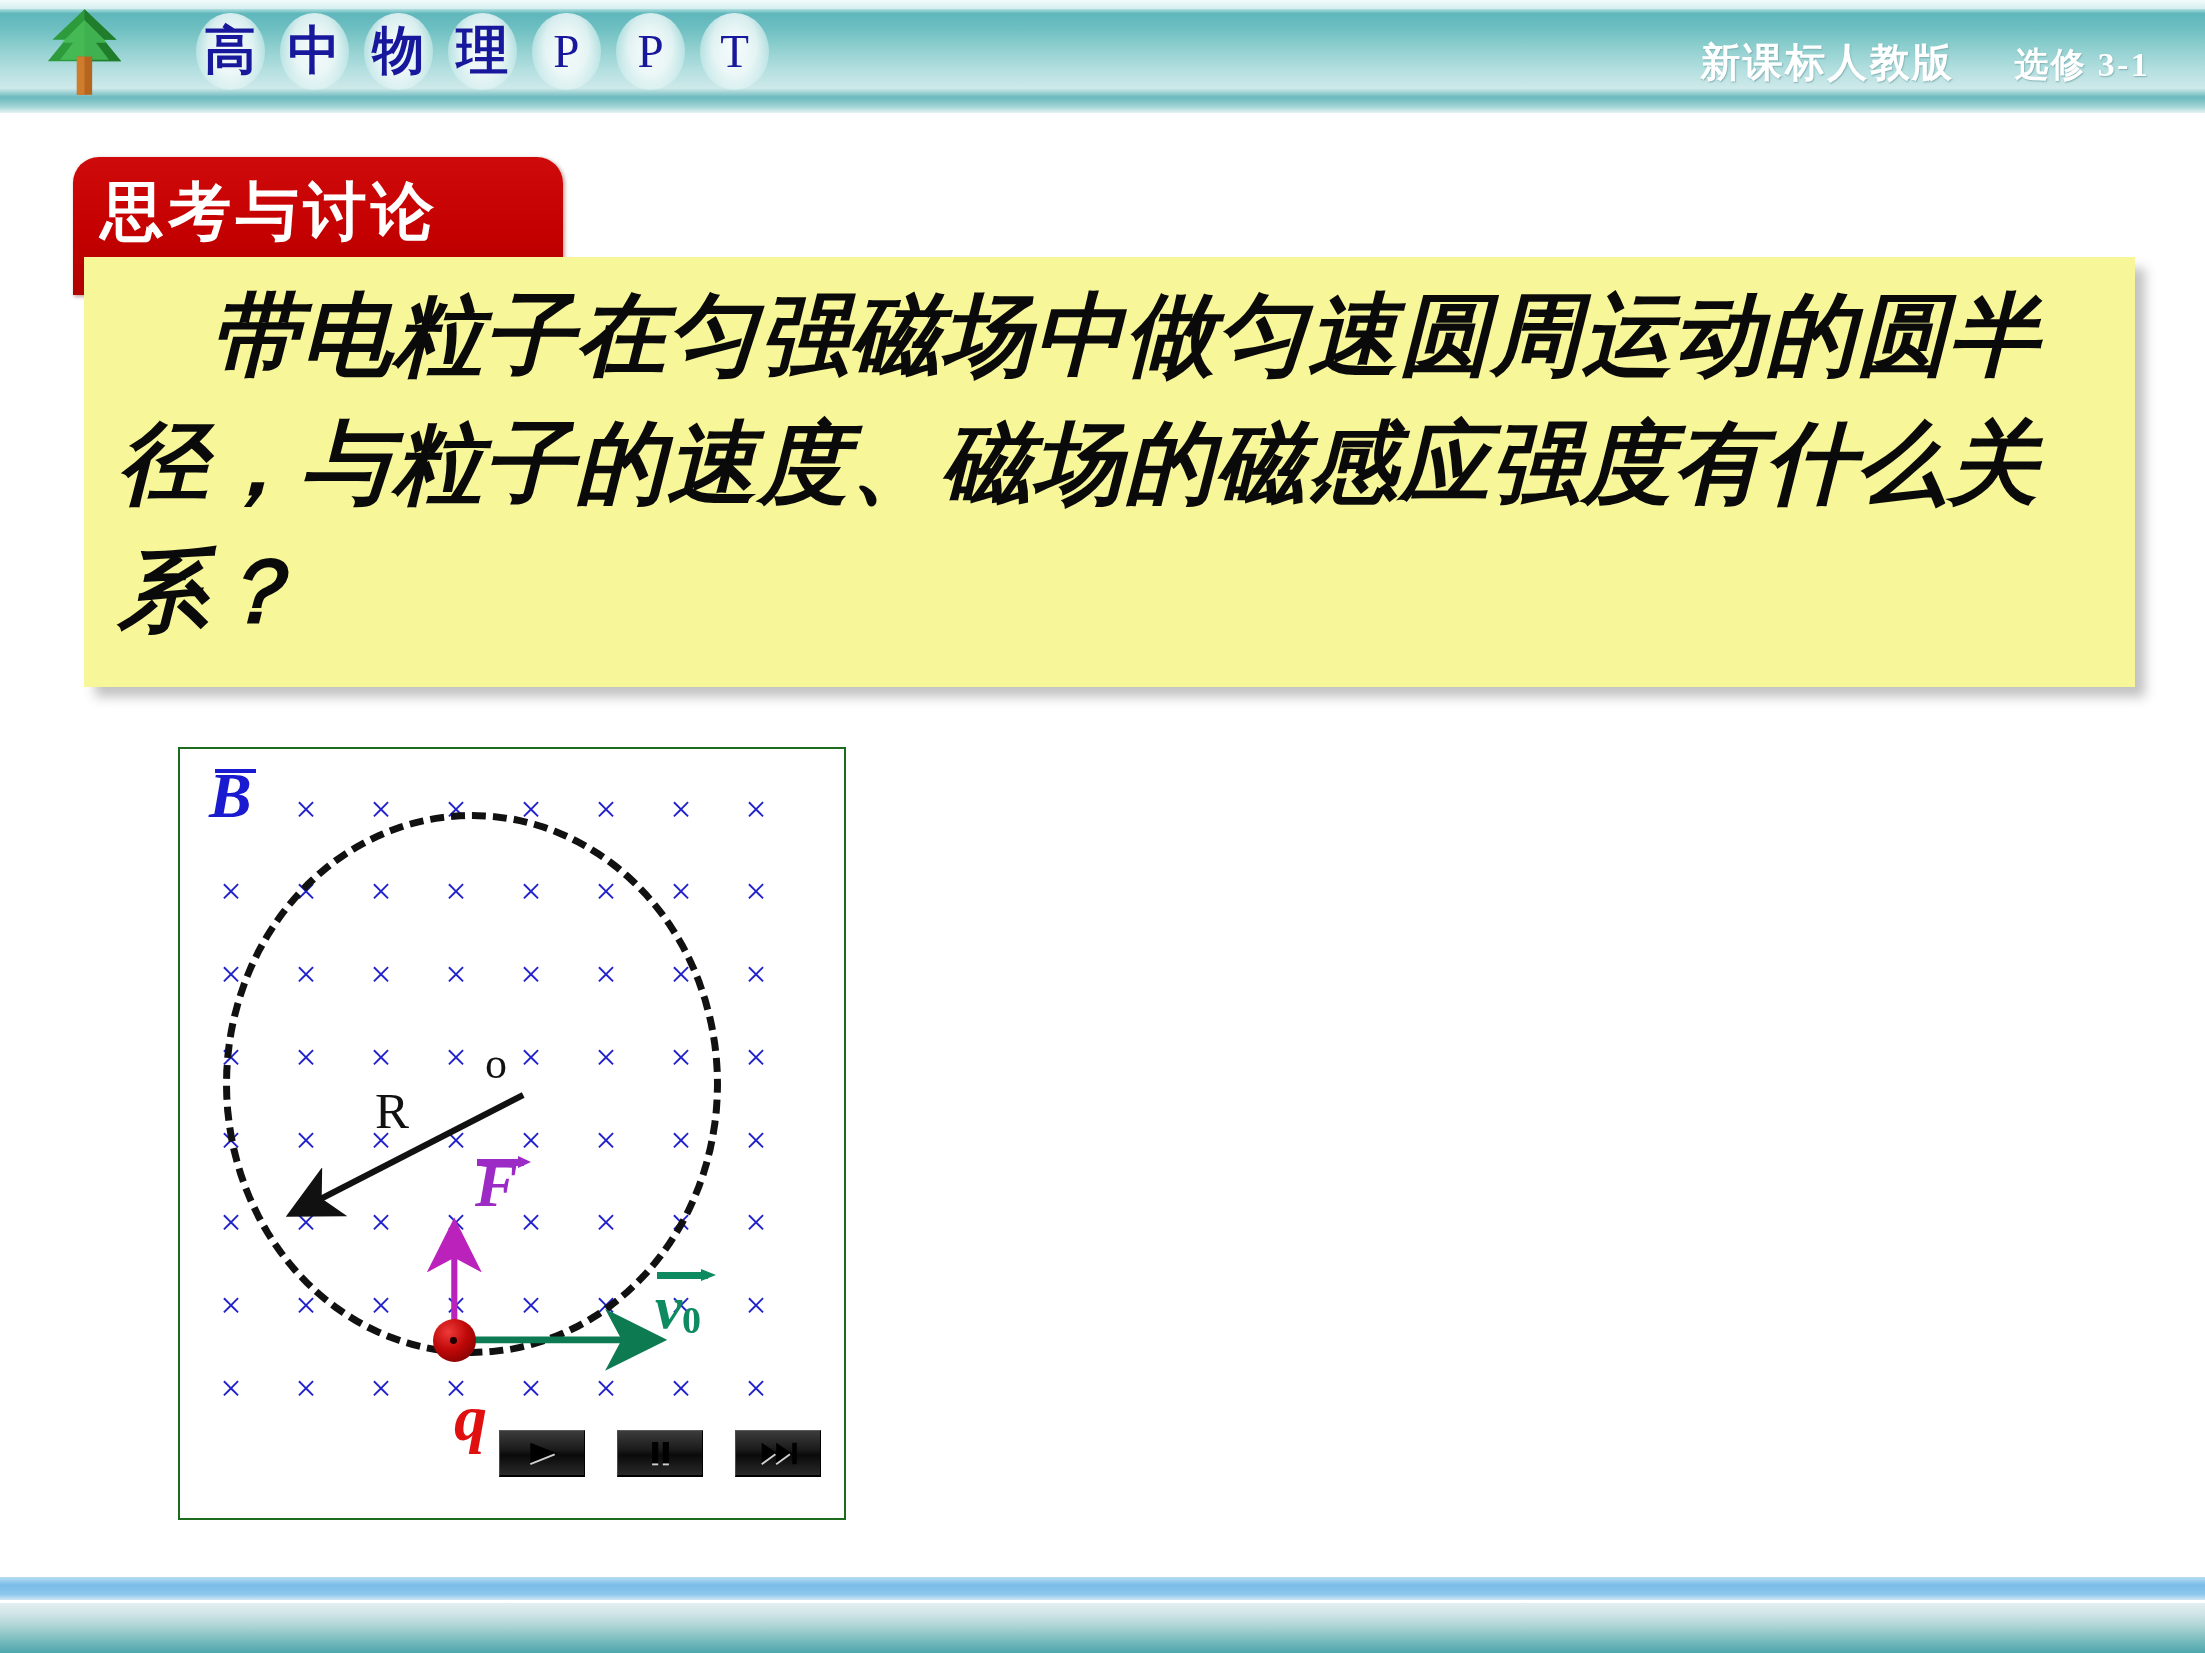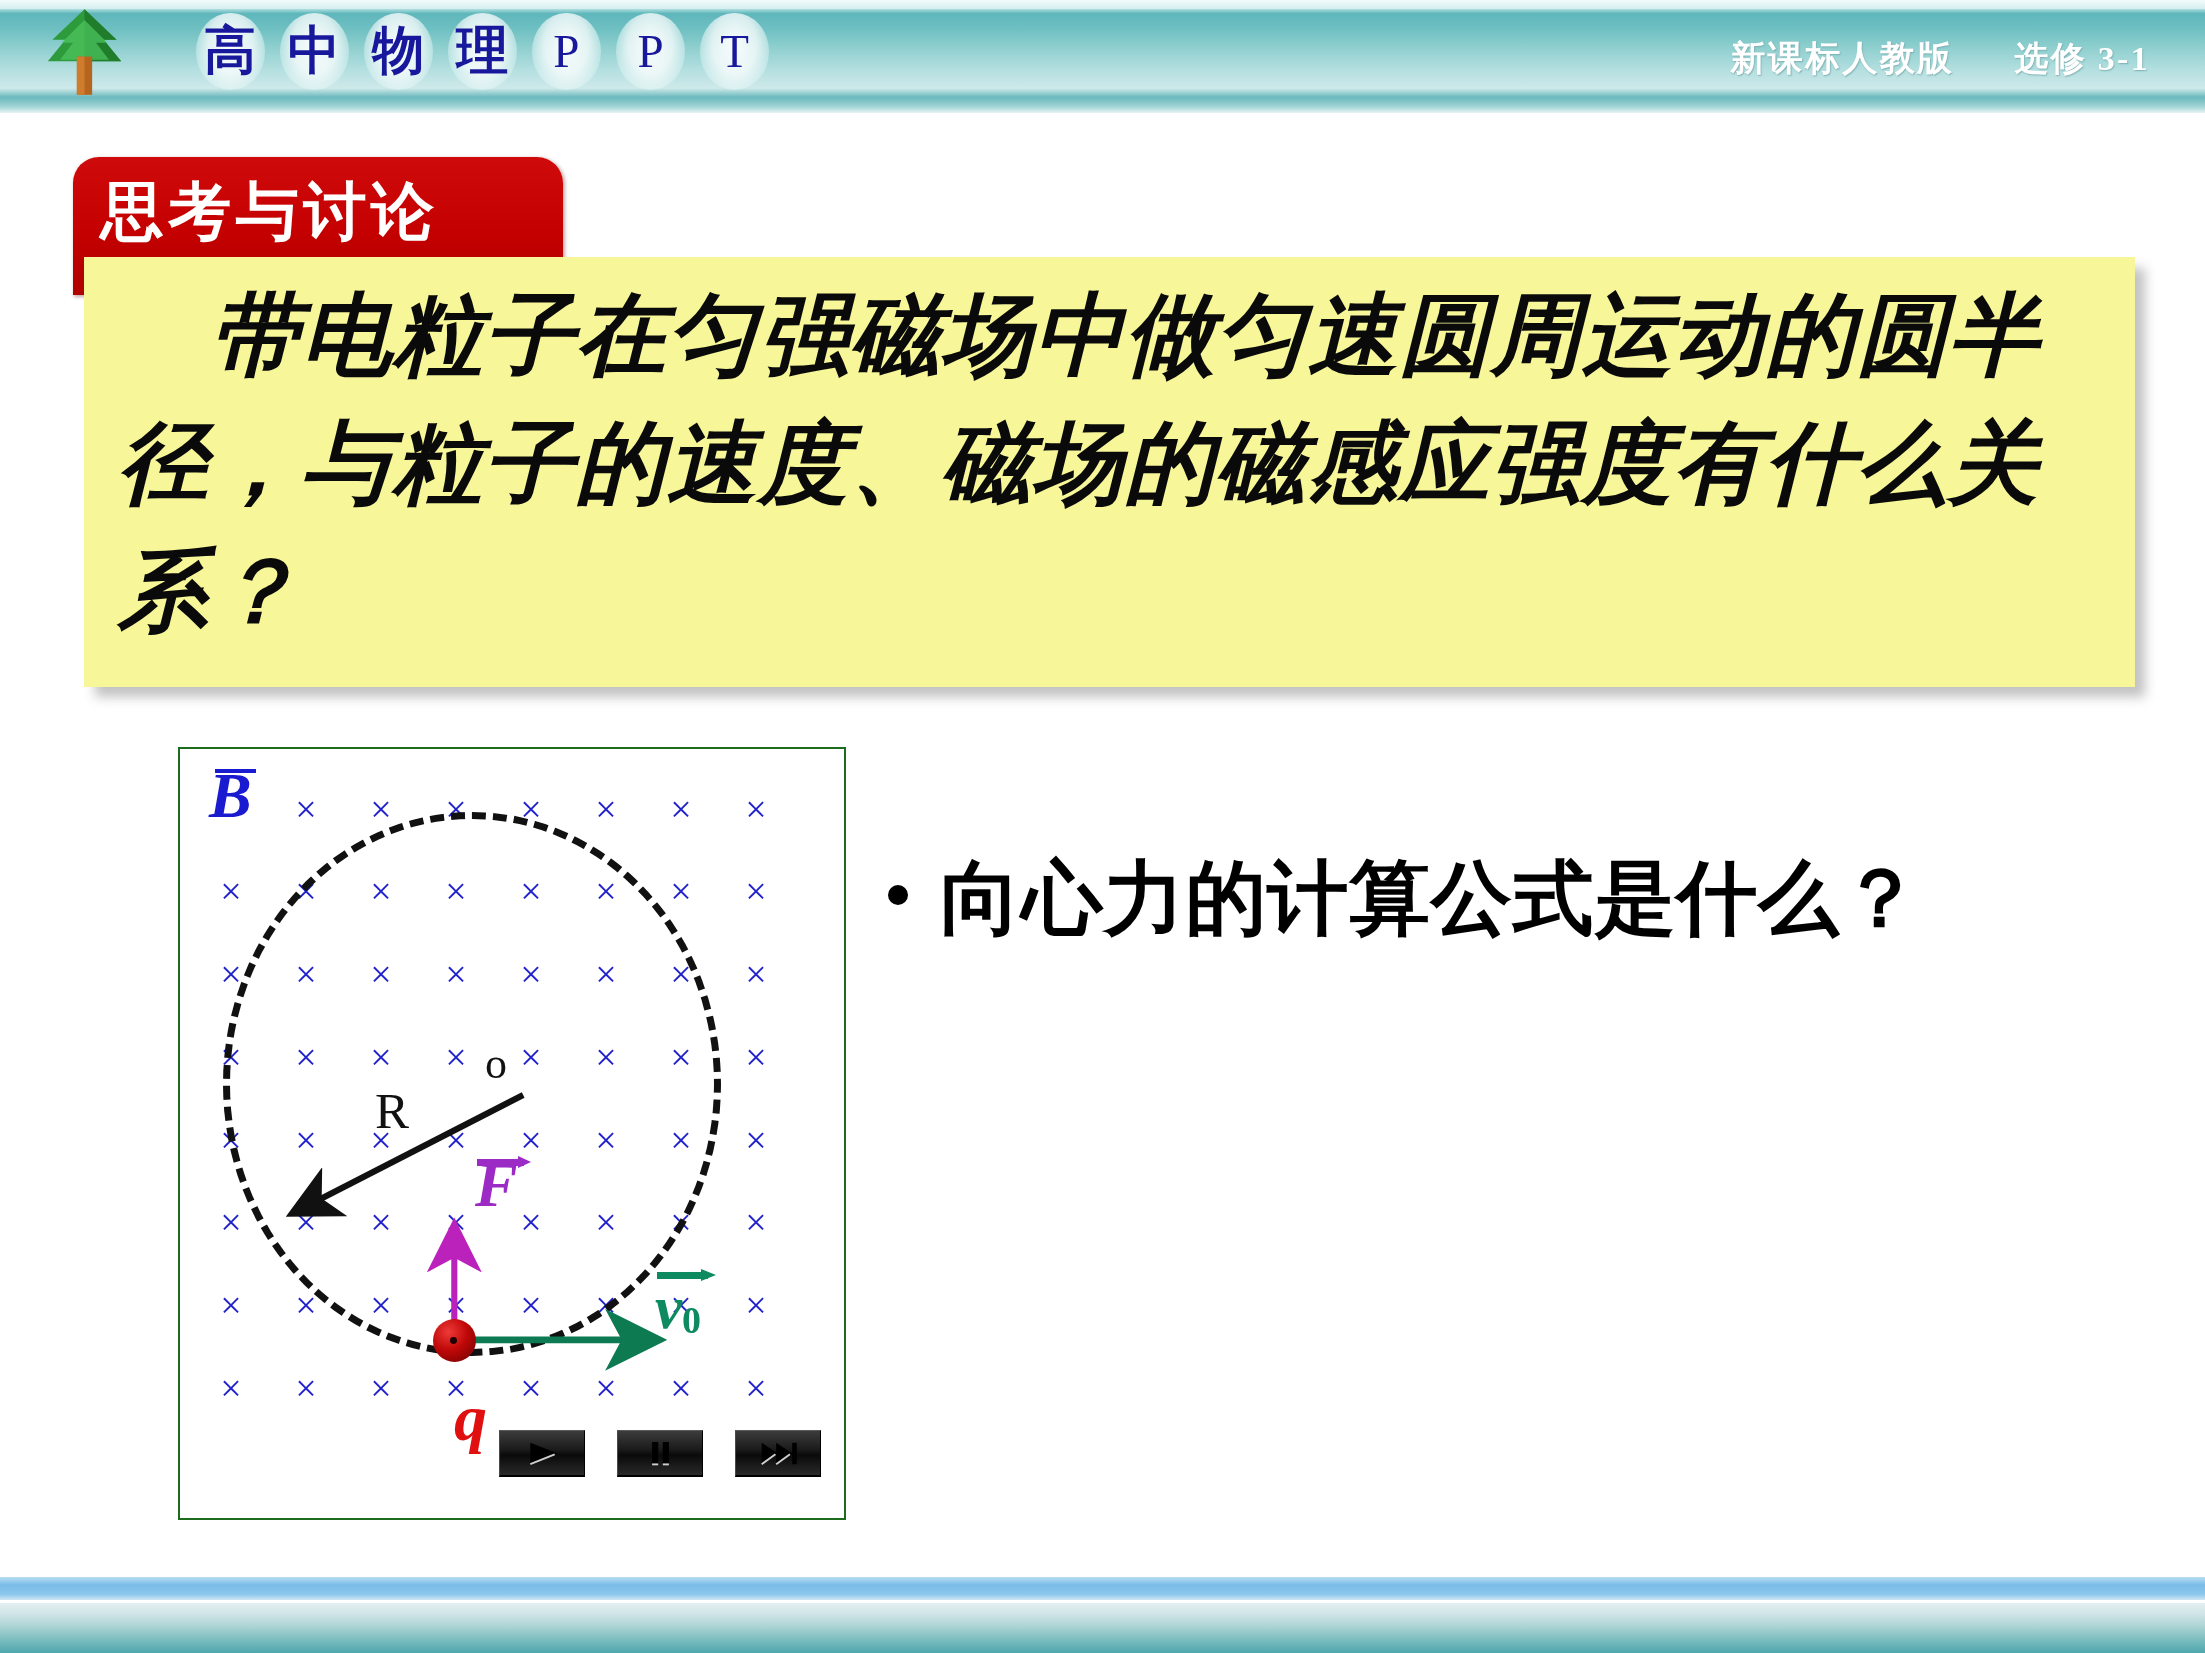--- a/index.html
+++ b/index.html
@@ -87,21 +87,21 @@
   }
   #header-right {
     position: absolute;
     right: 55px; top: 35px;
     display: flex;
     align-items: baseline;
     color: #ffffff;
   }
   #header-right .hr-main {
     font-family: Liberation Serif, serif;
-    font-size: 35px;
+    font-size: 40px;
     font-weight: bold;
     letter-spacing: 2.3px;
     text-shadow: 0.8px 0.8px 1.5px rgba(120,170,172,0.9);
   }
   #header-right .hr-sub {
     font-family: "Liberation Serif", "DejaVu Serif", serif;
     font-size: 34px;
     font-weight: bold;
     letter-spacing: 2.3px;
     margin-left: 60px;
@@ -551,23 +551,19 @@
         <polygon points="25,5 46,19 25,33" fill="#000000"></polygon>
         <rect x="46" y="5" width="6" height="28" fill="#000000"></rect>
         <polyline points="6,33 24,20" fill="none" stroke="#cfcfcf" stroke-width="2.5"></polyline>
         <polyline points="25,33 43,20" fill="none" stroke="#cfcfcf" stroke-width="2.5"></polyline>
       </svg>
     </div>
   </div>
 </div>
 
 <div id="bullets">
-  <div class="bullet-item">
-    <div class="bullet-dot"></div>
-    <div class="bullet-text">向心力的计算公式是什么？</div>
-  </div>
 </div>
 
 <div id="footer">
   <div id="footer-stripe"></div>
   <div id="footer-body"></div>
 </div>
 
 
 </body></html>

